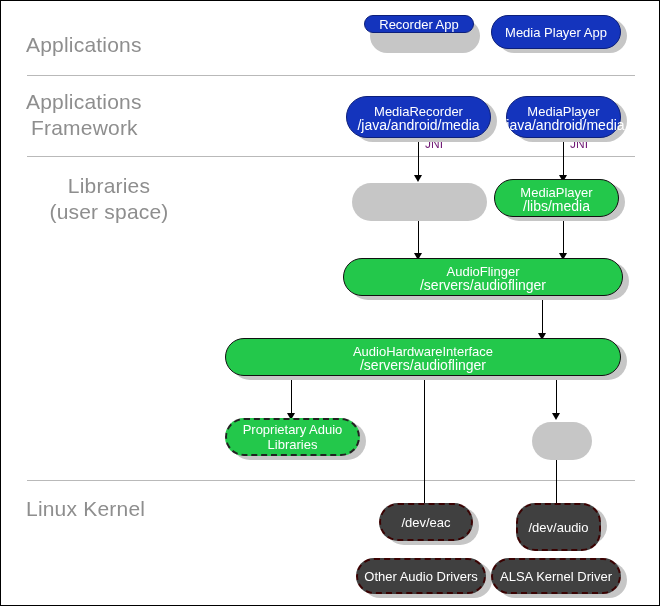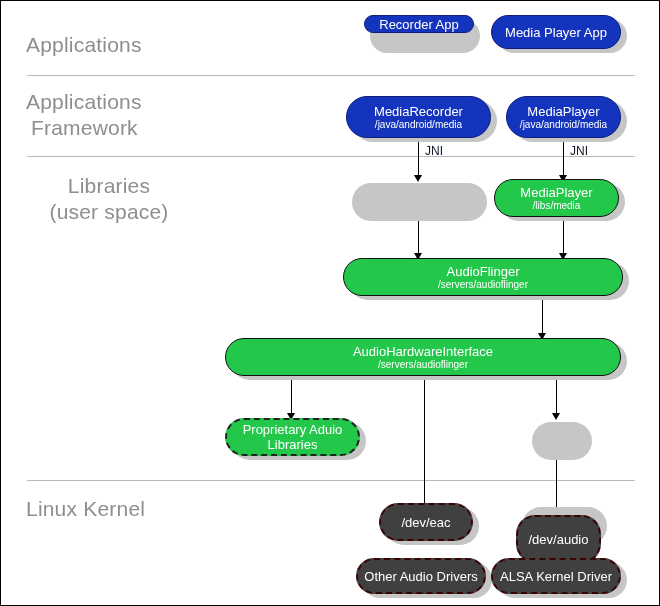--- a/index.html
+++ b/index.html
@@ -38,46 +38,45 @@
   }
   .arrowhead{
     position:absolute;
     width:0;height:0;
     border-left:4px solid transparent;
     border-right:4px solid transparent;
     border-top:7px solid #000000;
   }
   .jni{
     position:absolute;
-    color:#0f172a;
+    color:#701a75;
     font-size:12px;
     line-height:14px;
     white-space:nowrap;
-    margin-top:7px;
   }
 
   
   .node{
     position:absolute;
     box-sizing:border-box;
     display:flex;
     flex-direction:column;
     align-items:center;
     justify-content:center;
     color:#ffffff;
     text-align:center;
     z-index:3;
   }
   .node .t1{
     font-size:13px;
     line-height:15px;
     white-space:nowrap;
   }
   .node .t2{
-    font-size:10px;
+    font-size:14px;
     line-height:12px;
     white-space:nowrap;
     text-align:center;
   }
   
   .shadow{
     position:absolute;
     background:#c6c6c6;
     z-index:2;
   }
@@ -195,21 +194,21 @@
   </div>
 
   <div class="shadow" style="left:531px;top:421px;width:60px;height:38px;border-radius:19px;"></div>
 
   <div class="shadow" style="left:384px;top:506px;width:94px;height:38px;border-radius:19px;"></div>
   <div class="node red-dash" style="left:378px;top:502px;width:94px;height:38px;border-radius:19px;">
     <span class="t1">/dev/eac</span>
   </div>
 
   <div class="shadow" style="left:521px;top:506px;width:85px;height:38px;border-radius:19px;"></div>
-  <div class="node red-dash" style="left:515px;top:502px;width:85px;height:48px;border-radius:19px;margin-top:12px;">
+  <div class="node red-dash" style="left:515px;top:502px;width:85px;height:48px;border-radius:19px;">
     <span class="t1">/dev/audio</span>
   </div>
 
   <div class="shadow" style="left:361px;top:561px;width:130px;height:36px;border-radius:18px;"></div>
   <div class="node red-dash" style="left:355px;top:557px;width:130px;height:36px;border-radius:18px;text-align:center;">
     <span class="t1">Other Audio Drivers</span>
   </div>
 
   <div class="shadow" style="left:496px;top:561px;width:130px;height:36px;border-radius:18px;"></div>
   <div class="node red-dash" style="left:490px;top:557px;width:130px;height:36px;border-radius:18px;">

